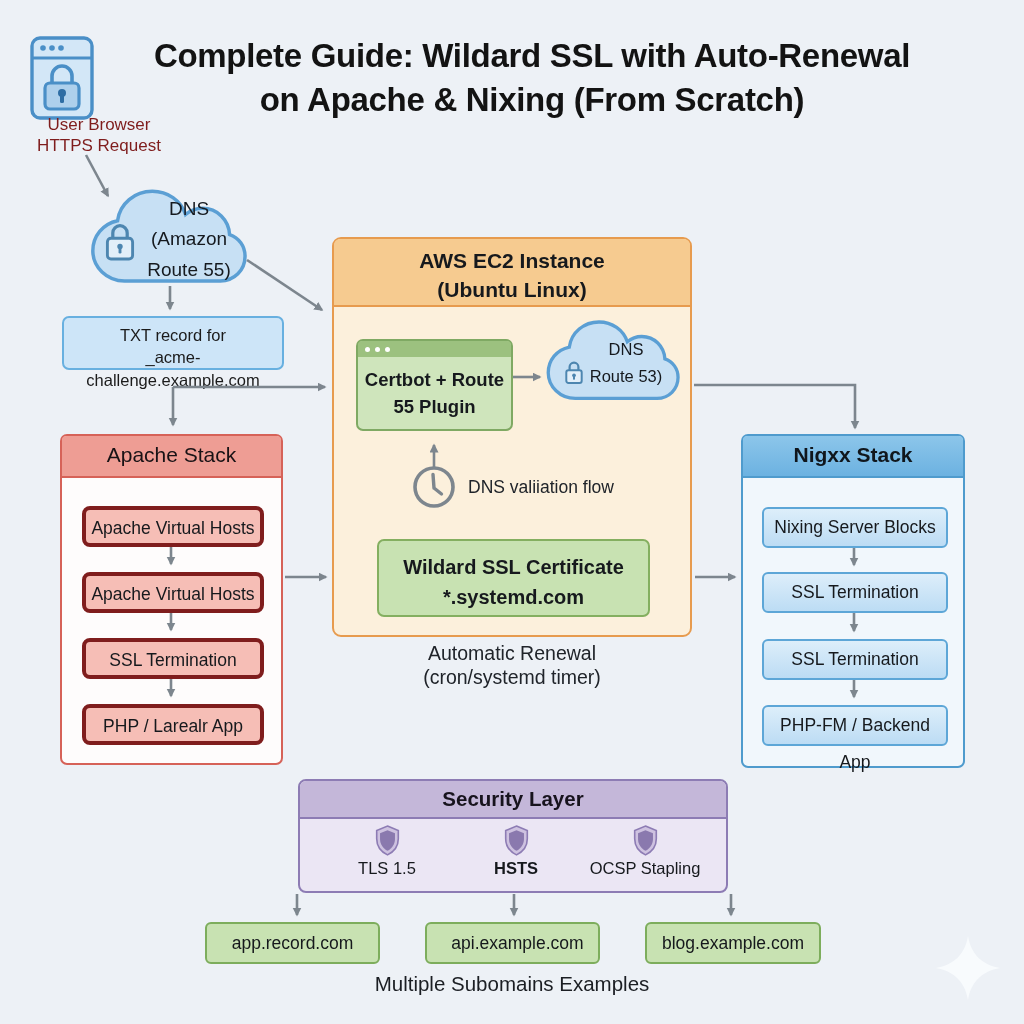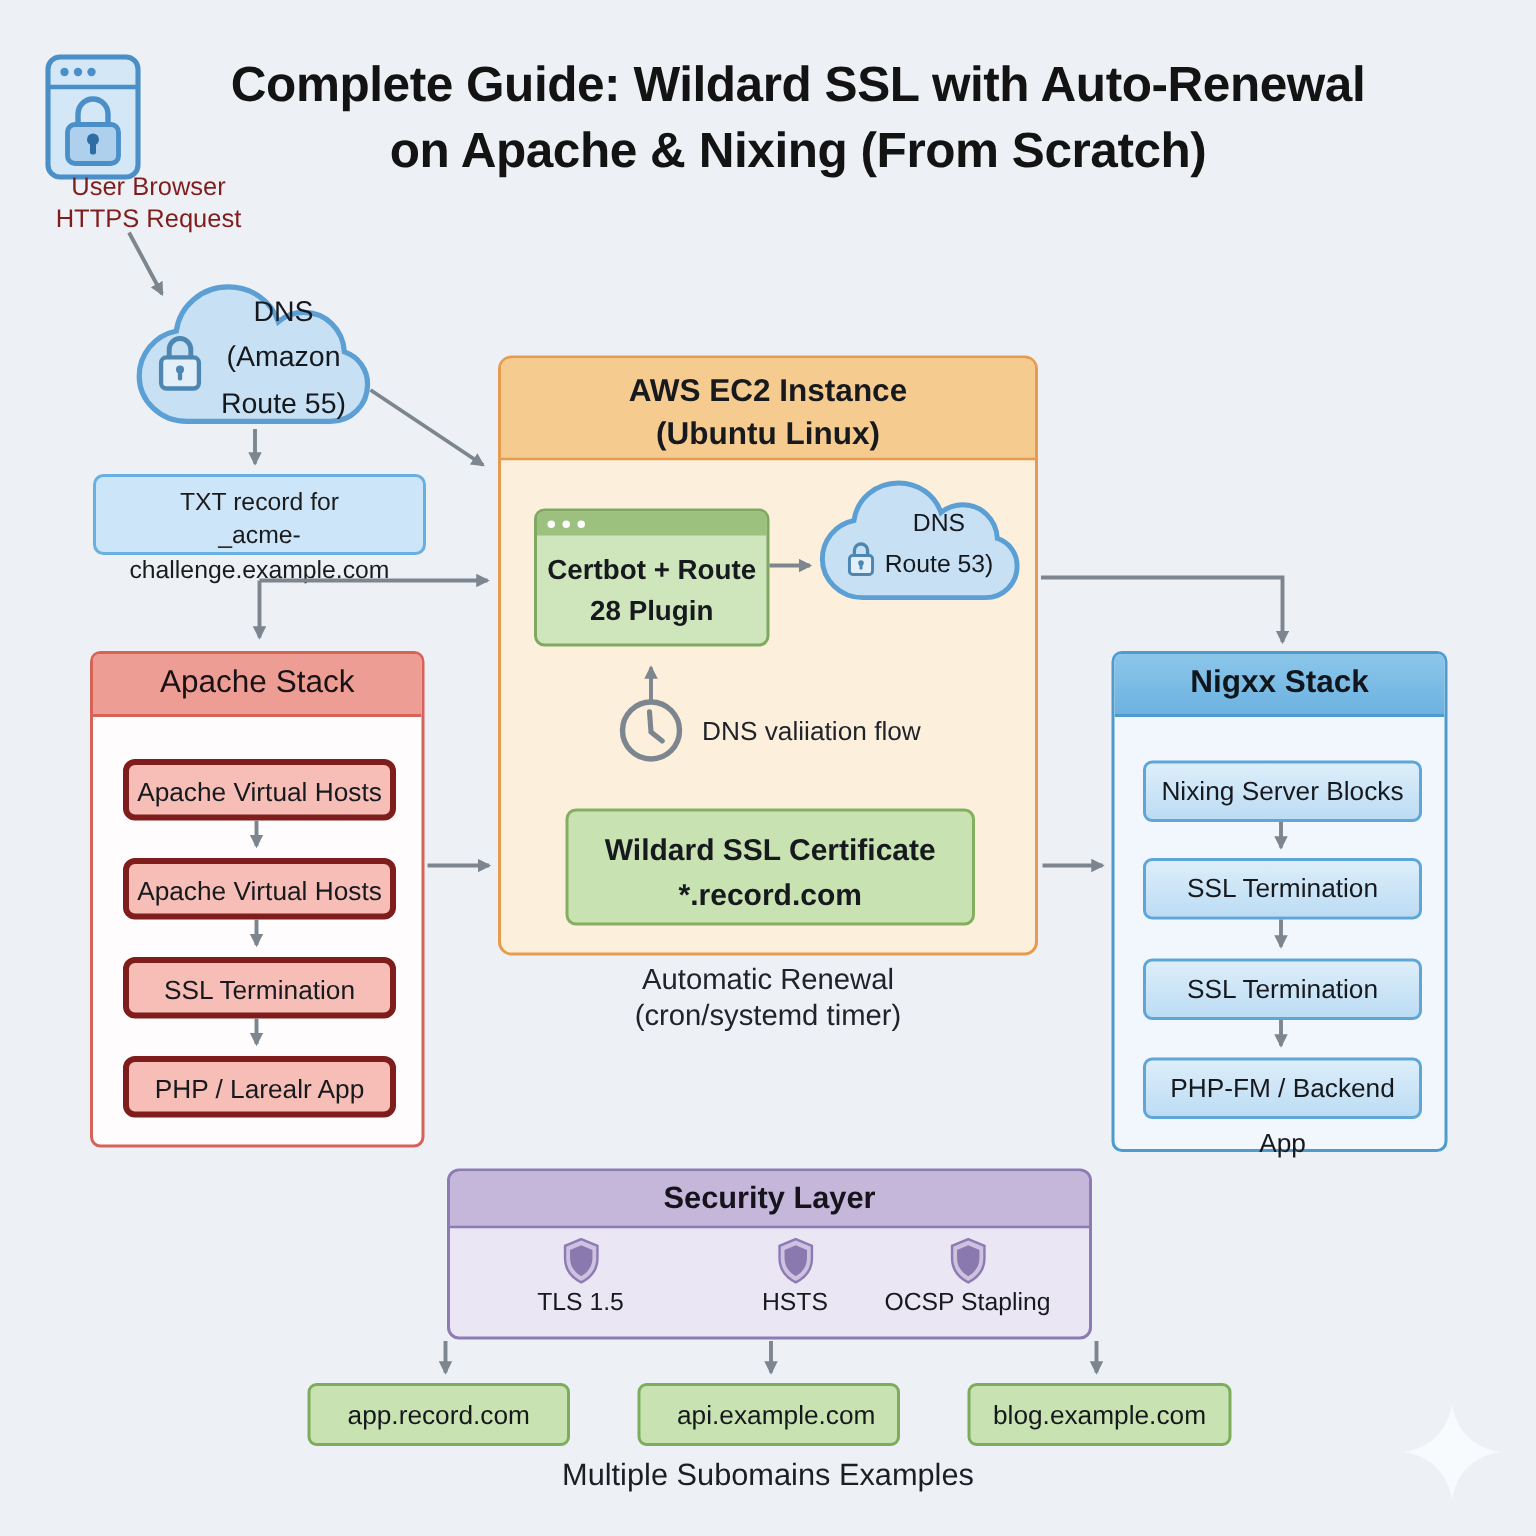--- a/index.html
+++ b/index.html
@@ -100,21 +100,21 @@
     background:#ebe6f4;border:2px solid #8d7cb4;border-radius:8px;box-sizing:border-box;
   }
   #security-header{
     left:0;top:0;width:100%;height:36px;background:#c4b7d9;border-bottom:2px solid #8d7cb4;
     border-radius:6px 6px 0 0;font-size:20.5px;font-weight:700;line-height:35px;color:#17131d;
   }
   .sec-feature{top:44px;height:62px;}
   .sec-feature .shield{display:block;margin:0 auto;}
   .sec-feature .sec-label{font-size:16.5px;margin-top:3px;color:#16191d;}
   #sec-f1{left:37px;width:100px;}
-  #sec-f2{left:180px;width:100px;}
+  #sec-f2{left:166px;width:100px;font-weight:bold;}
   #sec-f3{left:275px;width:140px;}
 
   
   .subdomain-box{
     top:922px;height:42px;background:#c8e2b2;border:2px solid #7dad5c;border-radius:6px;
     box-sizing:border-box;font-size:17.5px;line-height:38px;color:#15181c;
   }
   #sub-1{left:205px;width:175px;}
   #sub-2{left:425px;width:175px;padding-left:10px;}
   #sub-3{left:645px;width:176px;}
@@ -177,21 +177,21 @@
     </div>
 
     <div id="certbot-window" class="abs">
       <div id="certbot-titlebar" class="abs">
         <span></span>
         <span></span>
         <span></span>
       </div>
       <div id="certbot-label" class="abs ctr">
         <div>Certbot + Route</div>
-        <div>28 Plugin</div>
+        <div>55 Plugin</div>
       </div>
     </div>
 
     <div id="route53-cloud" class="abs">
       <svg width="145" height="99" viewBox="0 0 220 150">
         <path d="M55,128 C32,128 14,110 14,89 C14,70 27,54 46,50 C49,28 68,12 91,12 C111,12 128,24 134,42 C140,37 148,34 156,34 C175,34 190,49 191,68 C203,72 211,83 211,96 C211,114 197,128 179,128 Z" fill="#c7e0f4" stroke="#5b9fd4" stroke-width="5"></path>
       </svg>
       <svg class="lock" width="22" height="28" viewBox="0 0 40 48">
         <path d="M12,22 V15 a8,8 0 0 1 16,0 V22" fill="none" stroke="#4d86b0" stroke-width="4"></path>
         <rect x="6" y="21" width="28" height="23" rx="4" fill="#e2eff9" stroke="#4d86b0" stroke-width="3.6"></rect>
@@ -205,21 +205,21 @@
     </div>
 
     <svg id="clock-icon" class="abs" viewBox="0 0 48 48">
       <circle cx="24" cy="24" r="19" fill="none" stroke="#7d868e" stroke-width="3.6"></circle>
       <path d="M24,25 L23,11.5 M24,25 L31.5,31" fill="none" stroke="#7d868e" stroke-width="3.4" stroke-linecap="round"></path>
     </svg>
     <div id="validation-label" class="abs">DNS valiiation flow</div>
 
     <div id="cert-box" class="abs ctr">
       <div>Wildard SSL Certificate</div>
-      <div>*.record.com</div>
+      <div>*.systemd.com</div>
     </div>
   </div>
 
   <div id="renewal-caption" class="abs ctr">
     <div>Automatic Renewal</div>
     <div>(cron/systemd timer)</div>
   </div>
 
   <div id="apache-stack" class="abs">
     <div id="apache-header" class="abs ctr">Apache Stack</div>

